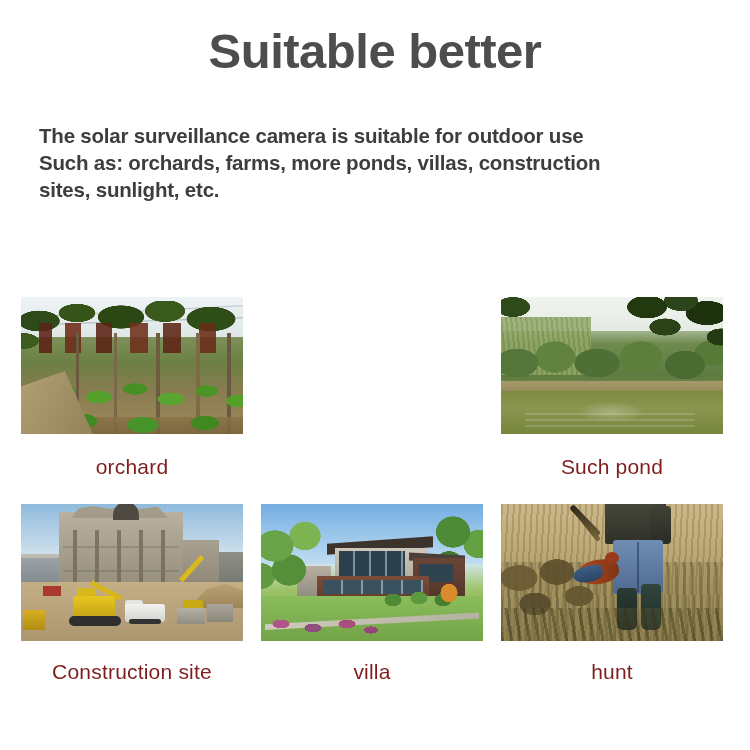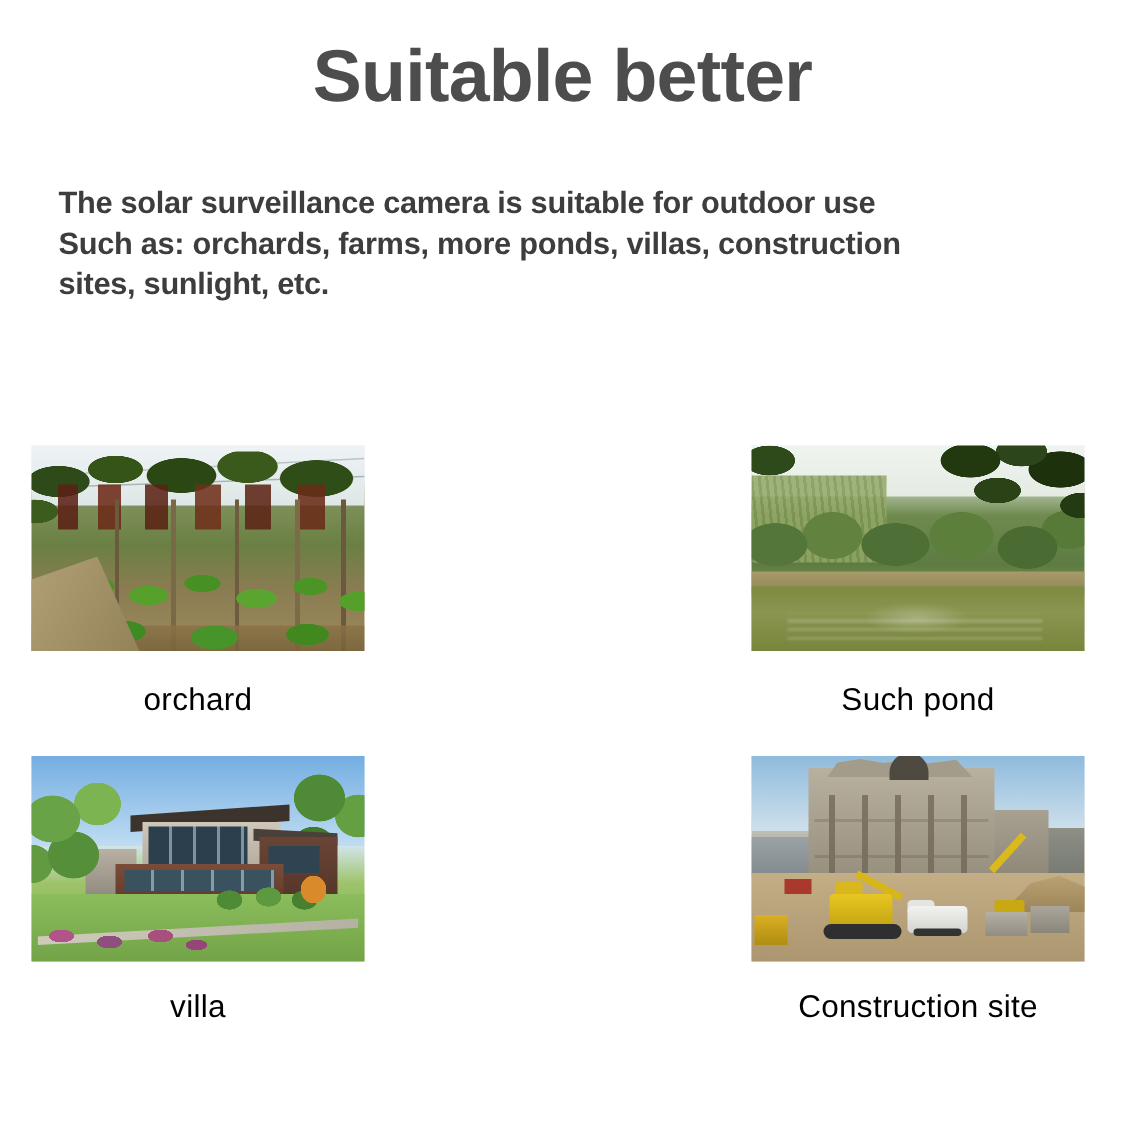--- a/index.html
+++ b/index.html
@@ -73,21 +73,21 @@
     overflow: hidden;
     background: #cfd8c8;
   }
   .thumb * { position: absolute; }
   .caption {
     display: block;
     width: 222px;
     text-align: center;
     font-size: 21px;
     font-weight: 400;
-    color: #000000;
+    color: #7f1d1d;
     margin-top: 21px;
     letter-spacing: 0.2px;
     white-space: nowrap;
   }
   .row-2 .caption { margin-top: 19px; }
 
   
   .ph-orchard { background: linear-gradient(#e8eef0 0%, #dde6e4 16%, #7d8f59 30%, #6b8043 48%, #8a7c52 70%, #9d8a5c 100%); }
   .or-sky { left:0; top:0; width:222px; height:40px; background:linear-gradient(#eef3f5,#dfe7e6); }
   .or-canopy { left:-6px; top:4px; width:240px; height:58px;
@@ -360,43 +360,20 @@
           <div class="po-water"></div>
           <div class="po-refl"></div>
           <div class="po-ripple"></div>
         </div>
         <span class="caption">Such pond</span>
       </div>
 
     </div>
 
     <div class="row row-2">
-
-      <div class="card">
-        <div class="thumb ph-villa">
-          <div class="vi-sky"></div>
-          <div class="vi-treeR"></div>
-          <div class="vi-roof"></div>
-          <div class="vi-upper"></div>
-          <div class="vi-glass"></div>
-          <div class="vi-roof2"></div>
-          <div class="vi-wing"></div>
-          <div class="vi-wingwin"></div>
-          <div class="vi-left"></div>
-          <div class="vi-lower"></div>
-          <div class="vi-lowerwin"></div>
-          <div class="vi-treeL"></div>
-          <div class="vi-lawn"></div>
-          <div class="vi-shrub"></div>
-          <div class="vi-maple"></div>
-          <div class="vi-path"></div>
-          <div class="vi-flowers"></div>
-        </div>
-        <span class="caption">villa</span>
-      </div>
 
       <div class="card">
         <div class="thumb ph-constr">
           <div class="co-sky"></div>
           <div class="co-cloud"></div>
           <div class="co-far"></div>
           <div class="co-far2"></div>
           <div class="co-bldg2"></div>
           <div class="co-bldg"></div>
           <div class="co-bldg-top"></div>
@@ -414,16 +391,61 @@
           <div class="co-van-cab"></div>
           <div class="co-van"></div>
           <div class="co-van-wh"></div>
           <div class="co-slab1"></div>
           <div class="co-slab2"></div>
           <div class="co-box"></div>
         </div>
         <span class="caption">Construction site</span>
       </div>
 
+      <div class="card">
+        <div class="thumb ph-villa">
+          <div class="vi-sky"></div>
+          <div class="vi-treeR"></div>
+          <div class="vi-roof"></div>
+          <div class="vi-upper"></div>
+          <div class="vi-glass"></div>
+          <div class="vi-roof2"></div>
+          <div class="vi-wing"></div>
+          <div class="vi-wingwin"></div>
+          <div class="vi-left"></div>
+          <div class="vi-lower"></div>
+          <div class="vi-lowerwin"></div>
+          <div class="vi-treeL"></div>
+          <div class="vi-lawn"></div>
+          <div class="vi-shrub"></div>
+          <div class="vi-maple"></div>
+          <div class="vi-path"></div>
+          <div class="vi-flowers"></div>
+        </div>
+        <span class="caption">villa</span>
+      </div>
+
+      <div class="card">
+        <div class="thumb ph-hunt">
+          <div class="hu-grassbg"></div>
+          <div class="hu-grassdk"></div>
+          <div class="hu-bush"></div>
+          <div class="hu-rifle"></div>
+          <div class="hu-barrel"></div>
+          <div class="hu-torso"></div>
+          <div class="hu-sleeve"></div>
+          <div class="hu-jeans"></div>
+          <div class="hu-jeans-seam"></div>
+          <div class="hu-boot1"></div>
+          <div class="hu-boot2"></div>
+          <div class="hu-bird-tail"></div>
+          <div class="hu-bird-tail2"></div>
+          <div class="hu-bird-body"></div>
+          <div class="hu-bird-wing"></div>
+          <div class="hu-bird-head"></div>
+          <div class="hu-fg"></div>
+        </div>
+        <span class="caption">hunt</span>
+      </div>
 
     </div>
   </div>
 </div>
 
 </body></html>

